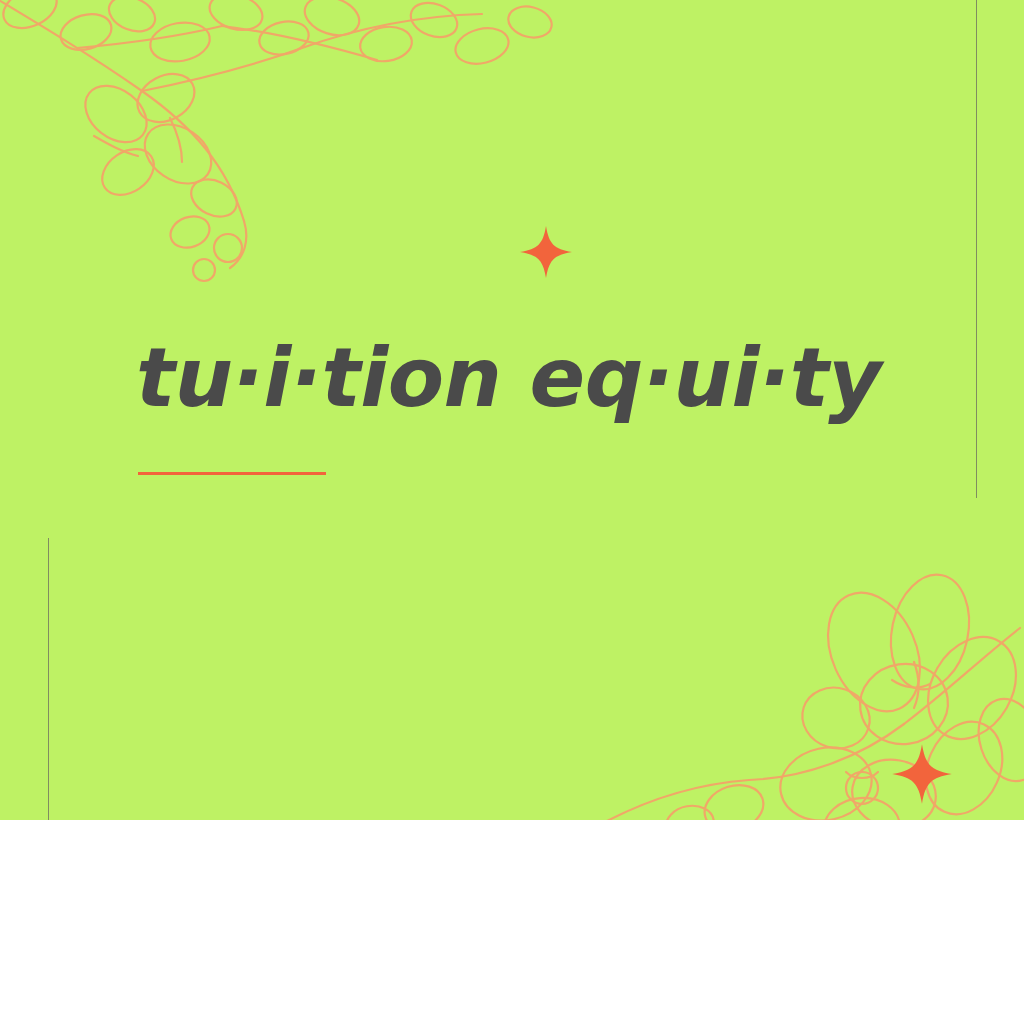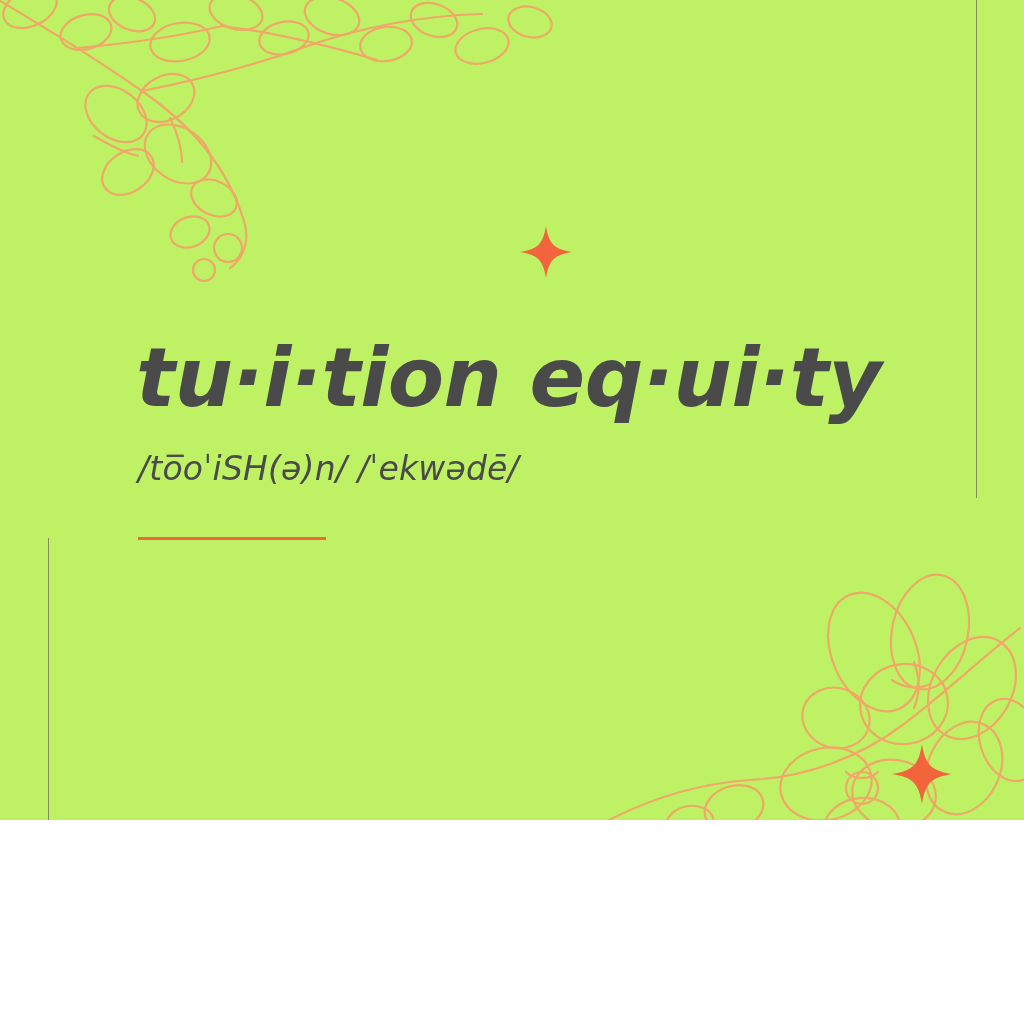--- a/index.html
+++ b/index.html
@@ -185,17 +185,16 @@
   </svg>
   <svg class="sparkle sparkle-2" width="64" height="64" viewBox="0 0 56 56">
     <path d="M28 2 C31 20, 36 25, 54 28 C36 31, 31 36, 28 54 C25 36, 20 31, 2 28 C20 25, 25 20, 28 2 Z" fill="#f2643c"></path>
   </svg>
   <svg class="sparkle sparkle-3" width="56" height="56" viewBox="0 0 56 56">
     <path d="M28 2 C31 20, 36 25, 54 28 C36 31, 31 36, 28 54 C25 36, 20 31, 2 28 C20 25, 25 20, 28 2 Z" fill="#f2643c"></path>
   </svg>
 
   <div class="content">
     <h1 class="word-title">tu·i·tion eq·ui·ty</h1>
-    <div class="pronunciation">/to̅oˈiSH(ə)n/ /ˈekwədē/</div>
     <div class="divider"></div>
   </div>
 
 </div>
 
 </body></html>

